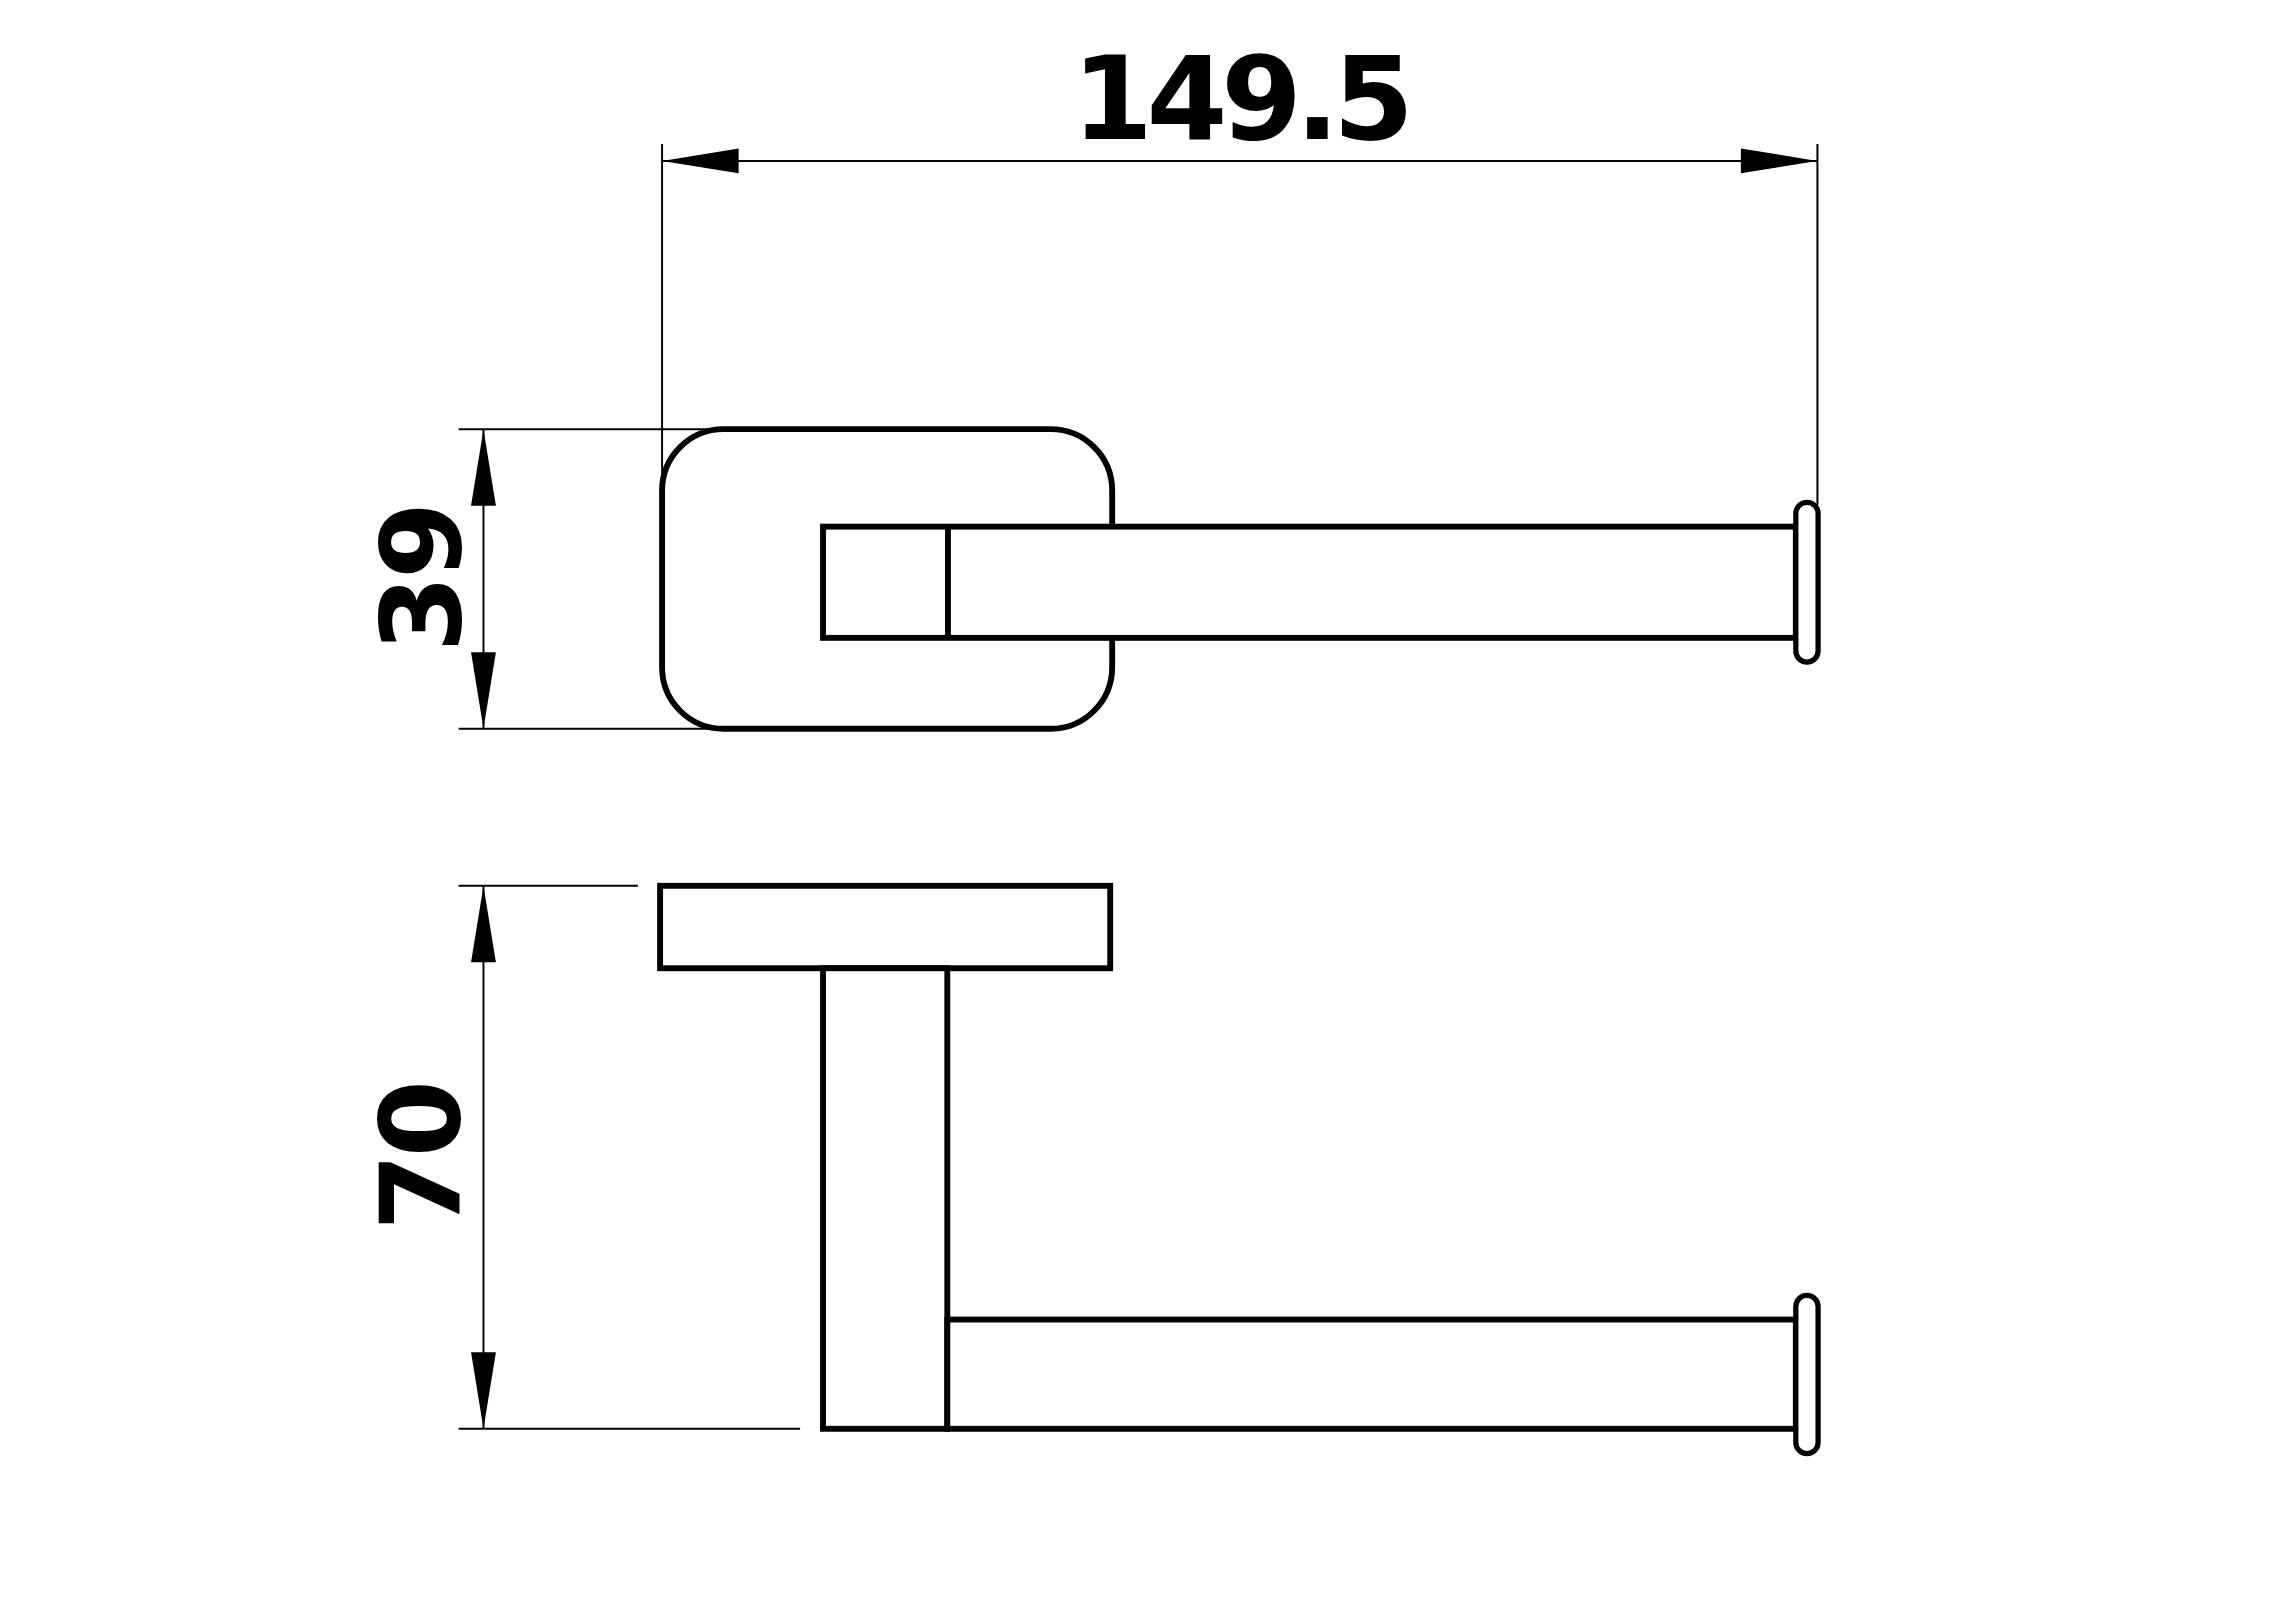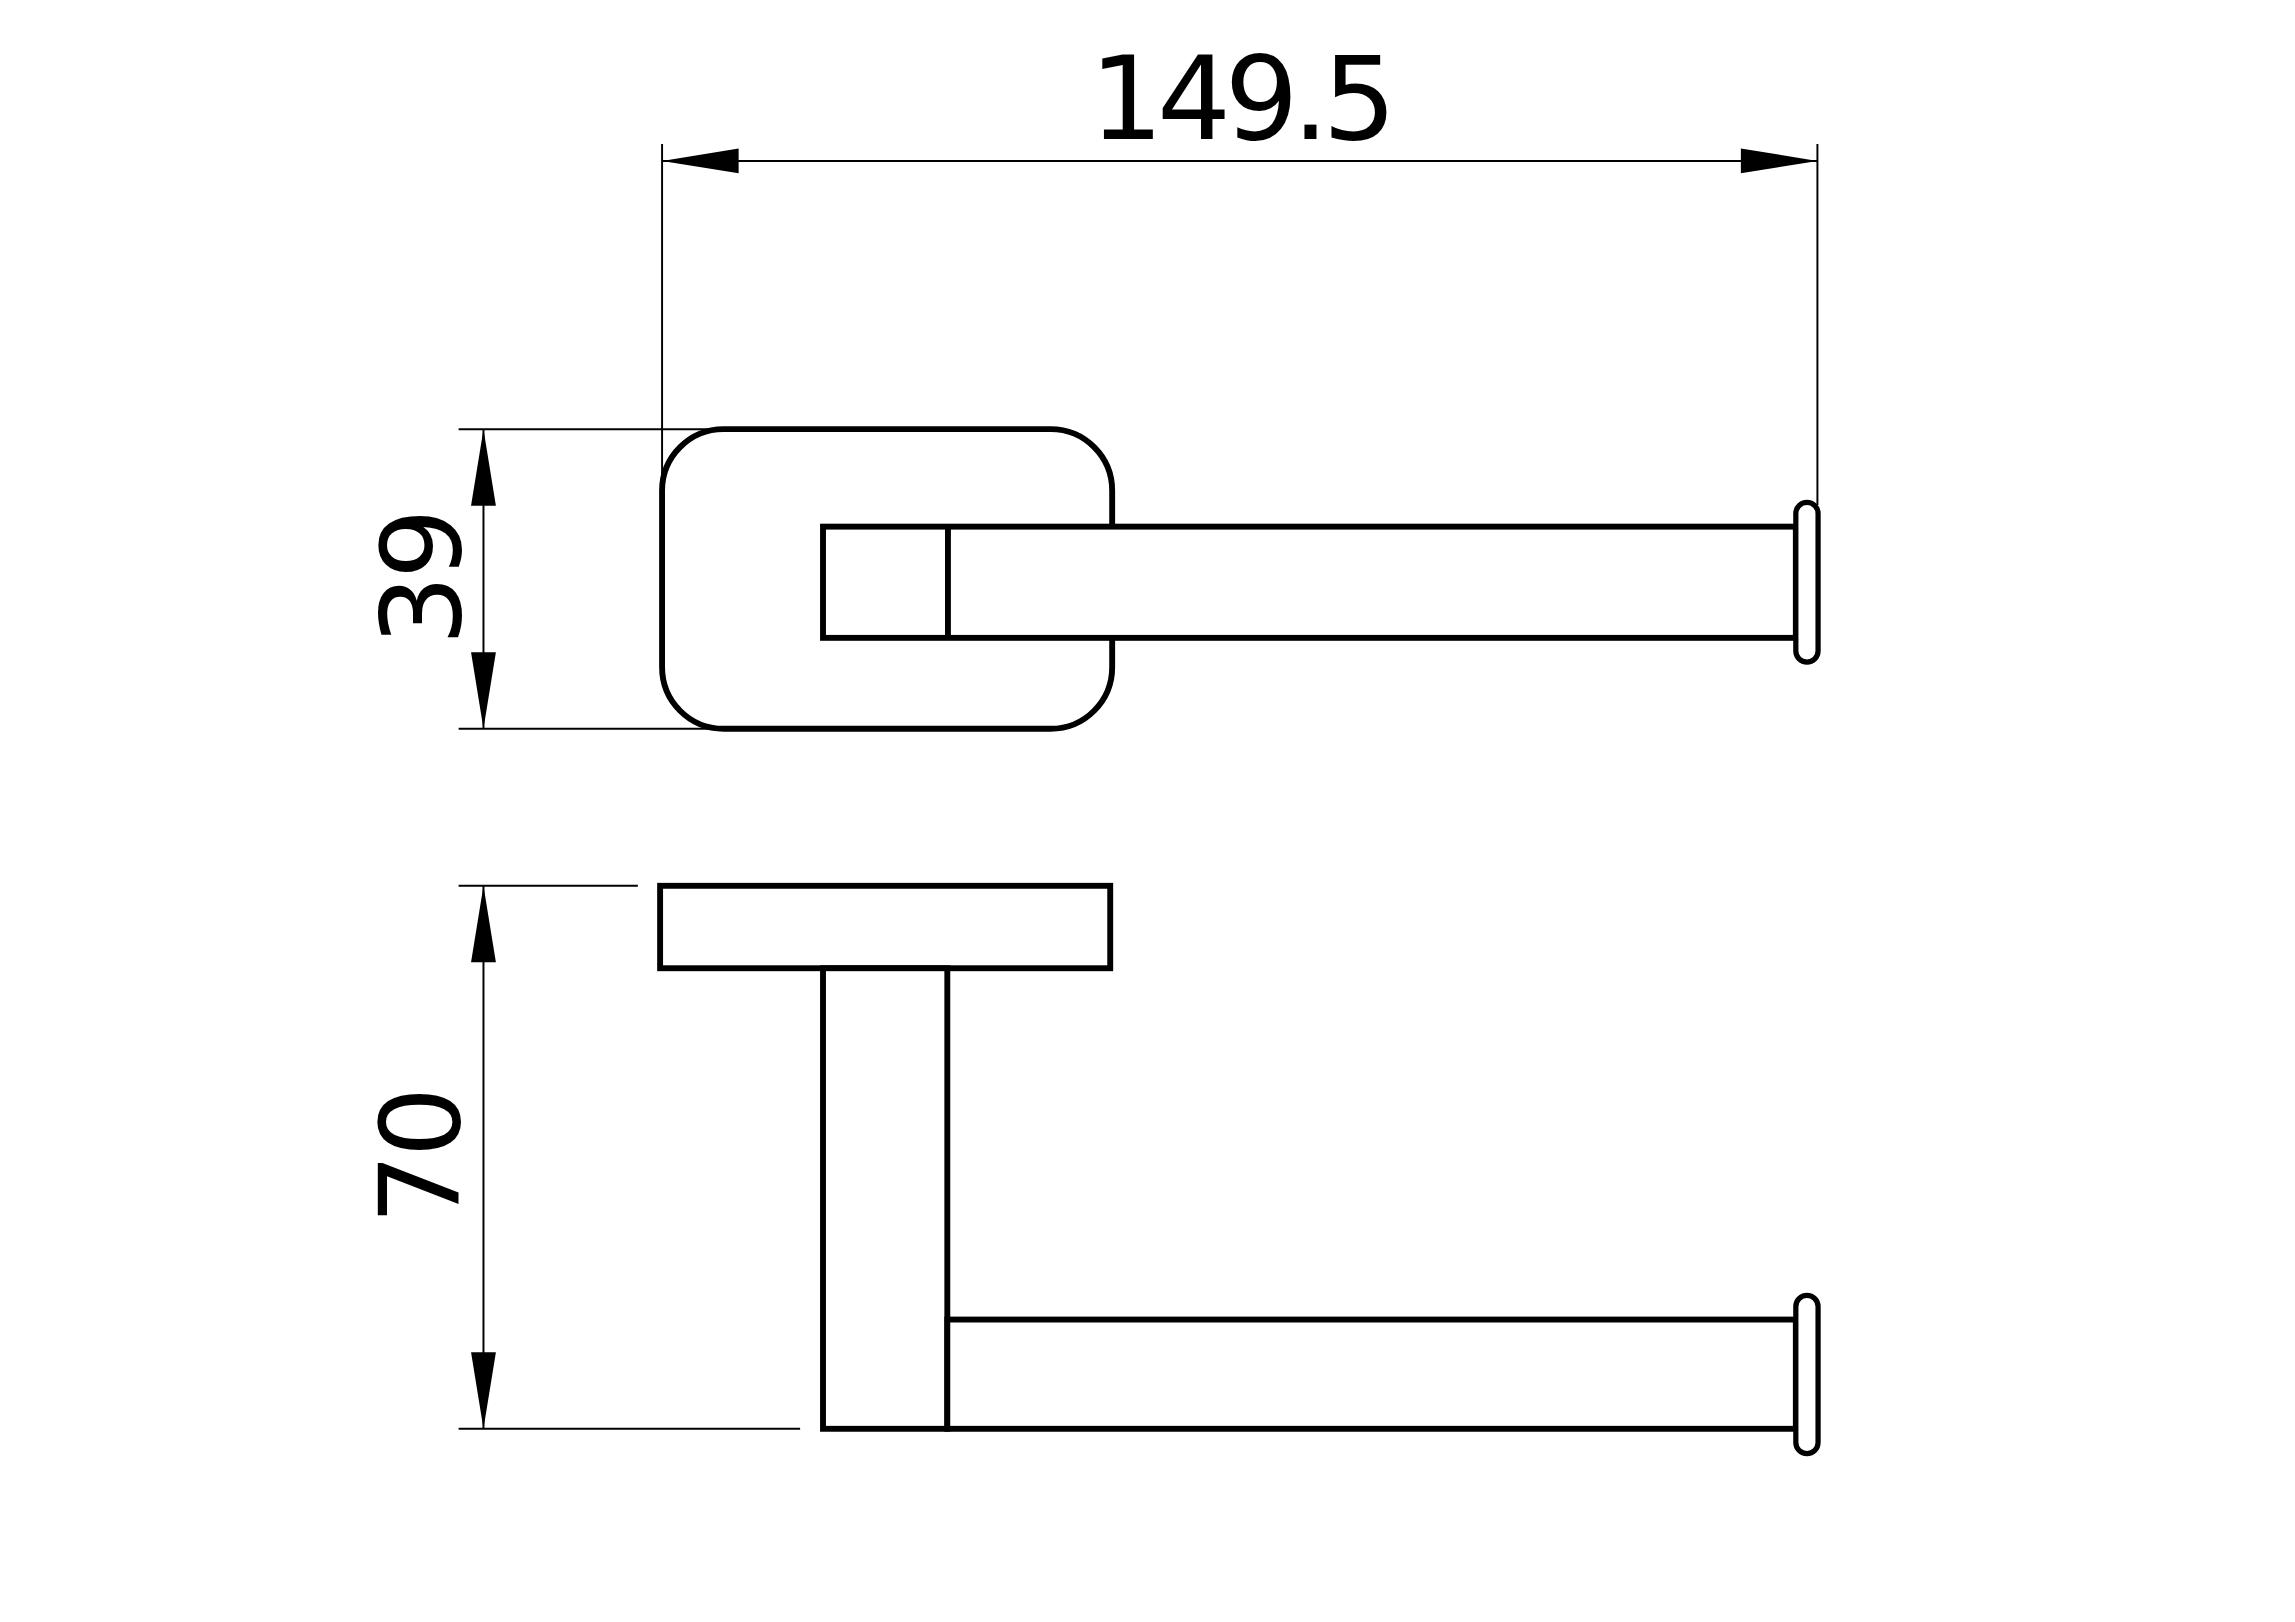--- a/index.html
+++ b/index.html
@@ -3,20 +3,21 @@
 <meta charset="utf-8">
 <style>
   html, body {
     margin: 0;
     padding: 0;
     background: #ffffff;
   }
   .sheet {
     width: 100vw;
     background: #5eead4;
+    font-weight: bold;
   }
   svg {
     display: block;
     width: 100%;
     height: auto;
     background: #ffffff;
   }
   .obj {
     fill: #ffffff;
     stroke: #000000;

